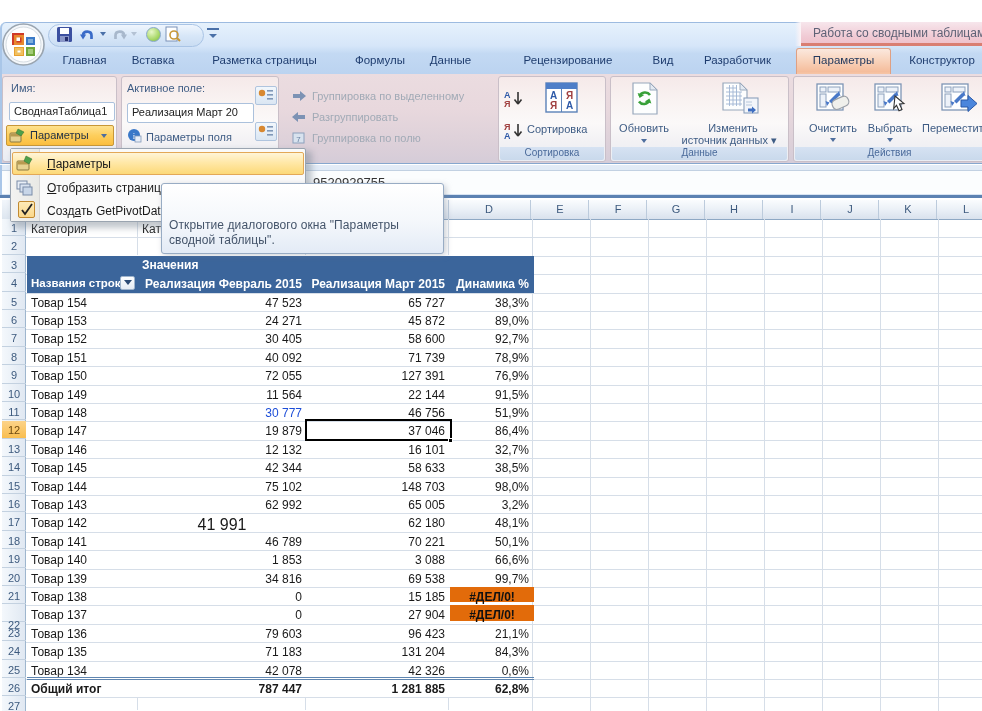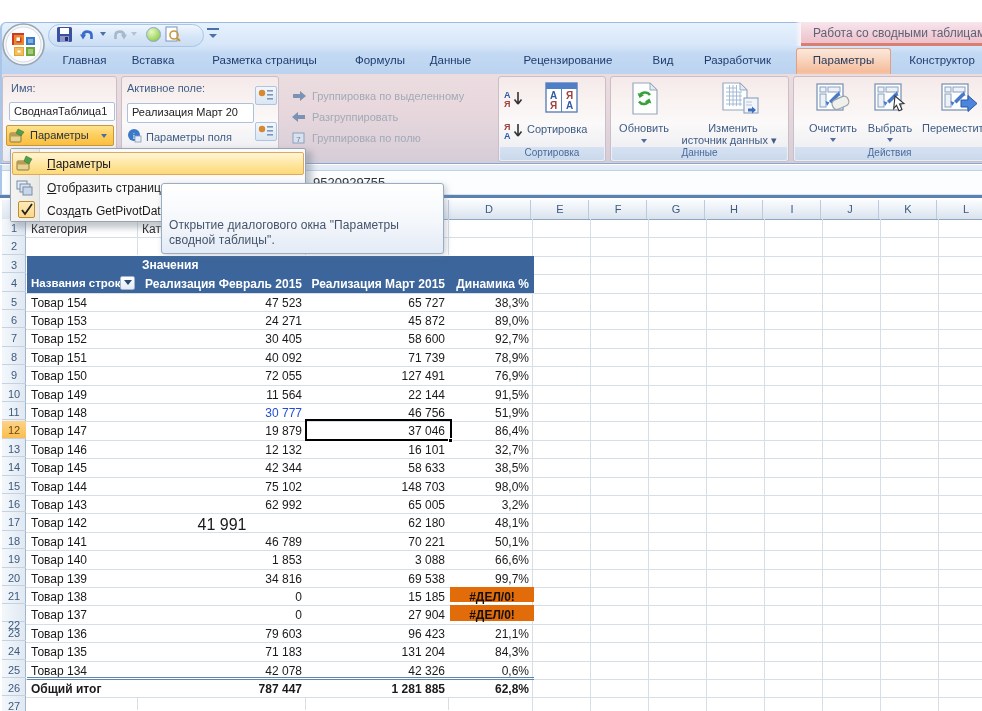--- a/index.html
+++ b/index.html
@@ -323,21 +323,21 @@
 <div style="position:absolute;left:29px;top:134.4px;width:105px;height:13px;font-size:12px;color:#1a1a1a;">Товар 152</div>
 <div style="position:absolute;left:140px;top:134.4px;width:160px;height:13px;font-size:12px;color:#1a1a1a;text-align:right;">30 405</div>
 <div style="position:absolute;left:308px;top:134.4px;width:135px;height:13px;font-size:12px;color:#1a1a1a;text-align:right;">58 600</div>
 <div style="position:absolute;left:442px;top:134.4px;width:85px;height:13px;font-size:12px;color:#1a1a1a;text-align:right;">92,7%</div>
 <div style="position:absolute;left:29px;top:152.8px;width:105px;height:13px;font-size:12px;color:#1a1a1a;">Товар 151</div>
 <div style="position:absolute;left:140px;top:152.8px;width:160px;height:13px;font-size:12px;color:#1a1a1a;text-align:right;">40 092</div>
 <div style="position:absolute;left:308px;top:152.8px;width:135px;height:13px;font-size:12px;color:#1a1a1a;text-align:right;">71 739</div>
 <div style="position:absolute;left:442px;top:152.8px;width:85px;height:13px;font-size:12px;color:#1a1a1a;text-align:right;">78,9%</div>
 <div style="position:absolute;left:29px;top:171.2px;width:105px;height:13px;font-size:12px;color:#1a1a1a;">Товар 150</div>
 <div style="position:absolute;left:140px;top:171.2px;width:160px;height:13px;font-size:12px;color:#1a1a1a;text-align:right;">72 055</div>
-<div style="position:absolute;left:308px;top:171.2px;width:135px;height:13px;font-size:12px;color:#1a1a1a;text-align:right;">127 491</div>
+<div style="position:absolute;left:308px;top:171.2px;width:135px;height:13px;font-size:12px;color:#1a1a1a;text-align:right;">127 391</div>
 <div style="position:absolute;left:442px;top:171.2px;width:85px;height:13px;font-size:12px;color:#1a1a1a;text-align:right;">76,9%</div>
 <div style="position:absolute;left:29px;top:189.6px;width:105px;height:13px;font-size:12px;color:#1a1a1a;">Товар 149</div>
 <div style="position:absolute;left:140px;top:189.6px;width:160px;height:13px;font-size:12px;color:#1a1a1a;text-align:right;">11 564</div>
 <div style="position:absolute;left:308px;top:189.6px;width:135px;height:13px;font-size:12px;color:#1a1a1a;text-align:right;">22 144</div>
 <div style="position:absolute;left:442px;top:189.6px;width:85px;height:13px;font-size:12px;color:#1a1a1a;text-align:right;">91,5%</div>
 <div style="position:absolute;left:29px;top:208.0px;width:105px;height:13px;font-size:12px;color:#1a1a1a;">Товар 148</div>
 <div style="position:absolute;left:140px;top:208.0px;width:160px;height:13px;font-size:12px;color:#1d4ed8;text-align:right;">30 777</div>
 <div style="position:absolute;left:308px;top:208.0px;width:135px;height:13px;font-size:12px;color:#1a1a1a;text-align:right;">46 756</div>
 <div style="position:absolute;left:442px;top:208.0px;width:85px;height:13px;font-size:12px;color:#1a1a1a;text-align:right;">51,9%</div>
 <div style="position:absolute;left:29px;top:226.4px;width:105px;height:13px;font-size:12px;color:#1a1a1a;">Товар 147</div>

